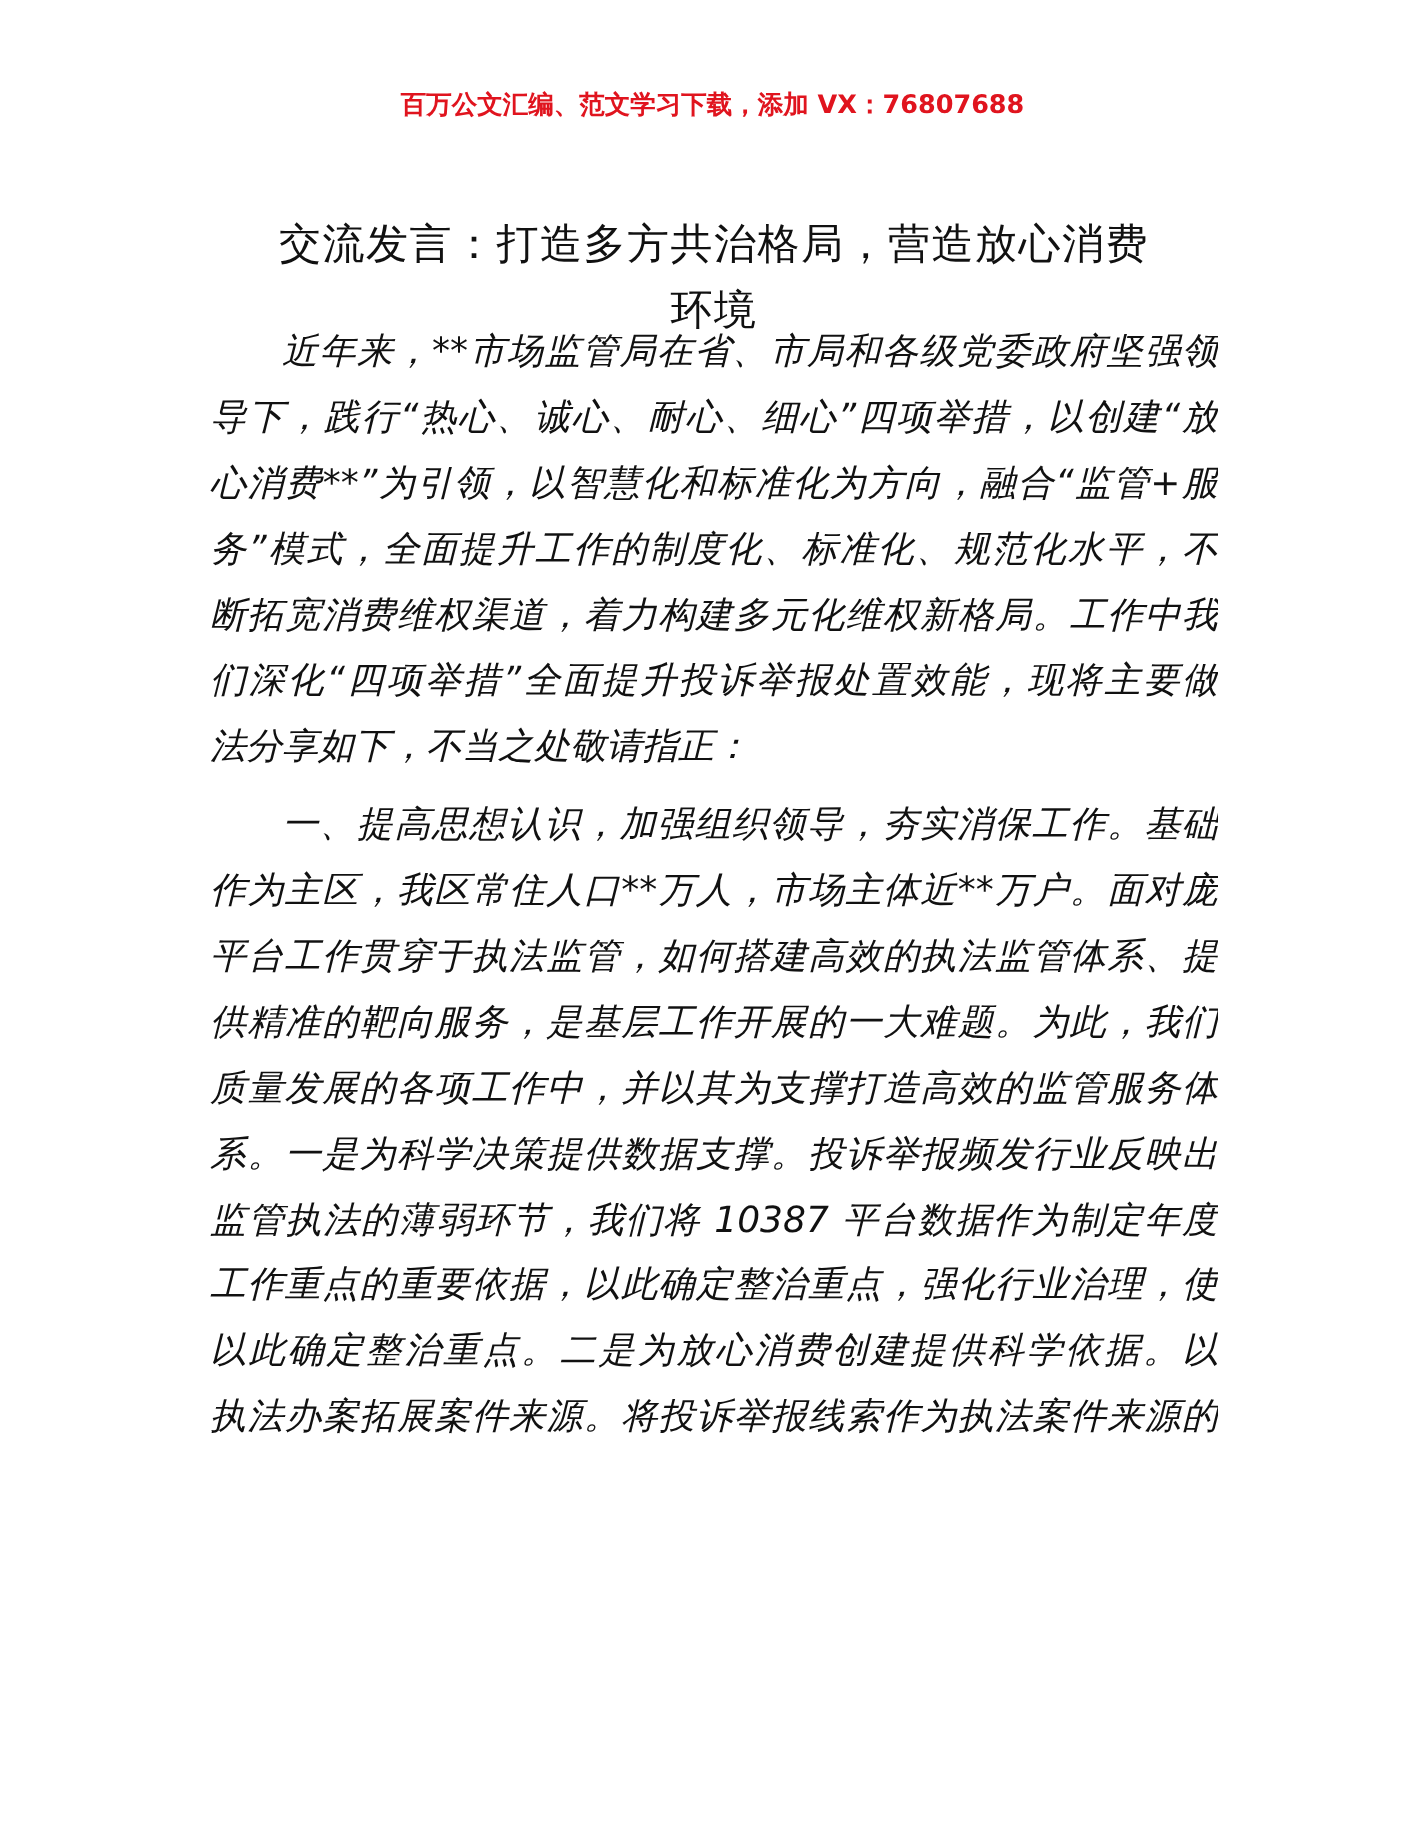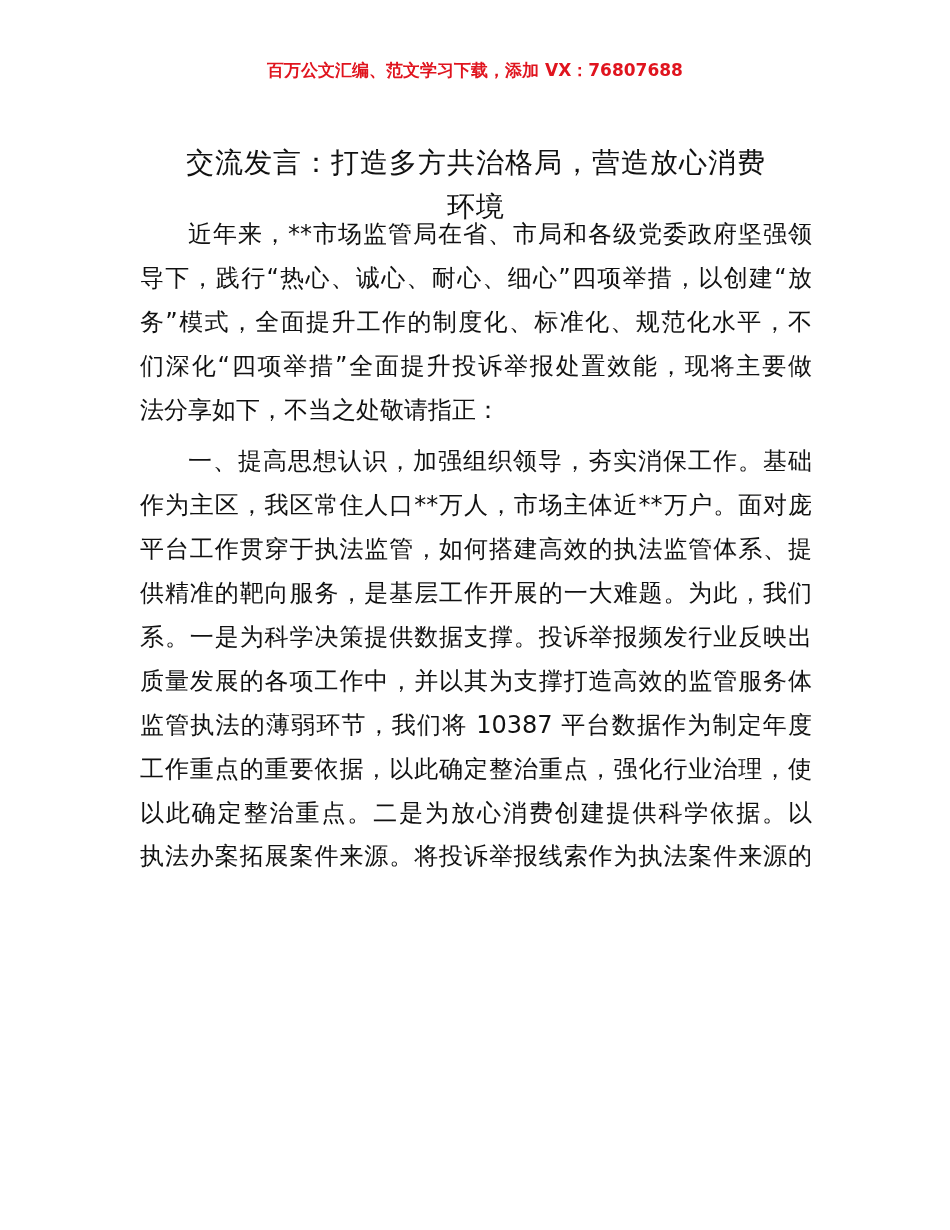--- a/index.html
+++ b/index.html
@@ -6,49 +6,51 @@
   body { width: 950px; height: 1230px; position: relative; overflow: hidden;
          font-family: "DejaVu Sans", "Liberation Sans", sans-serif; color: #111; }
   .header-note { position: absolute; top: 56px; left: 0; width: 950px; text-align: center;
                  color: #e0141e; font-size: 17px; line-height: 28px; font-weight: bold; }
   .title { position: absolute; top: 113px; left: 140px; width: 672px; text-align: center;
            font-size: 28px; line-height: 44px; color: #111; letter-spacing: 1px; margin-top: 28px; }
   .content { position: absolute; left: 140px; top: 213px; width: 672px; }
   .para { margin: 0; font-size: 24px; line-height: 43.9px; text-align: justify;
           text-align-last: left; }
   .line { display: block; white-space: nowrap; text-align-last: justify; text-align: justify;
-          height: 43.9px; overflow: hidden; }
+          height: 43.9px; overflow: hidden; font-style: italic; }
   .line.last { text-align-last: left; }
   .indent { padding-left: 48px; }
   .gap { height: 8px; }
 </style>
 </head>
 <body>
 
 <div class="header-note">百万公文汇编、范文学习下载，添加 VX：76807688</div>
 
 <div class="title">
   <div>交流发言：打造多方共治格局，营造放心消费</div>
   <div>环境</div>
 </div>
 
 <div class="content">
   <div class="para">
     <span class="line indent">近年来，**市场监管局在省、市局和各级党委政府坚强领</span>
     <span class="line">导下，践行“热心、诚心、耐心、细心”四项举措，以创建“放</span>
+    <span class="line">心消费**”为引领，以智慧化和标准化为方向，融合“监管+服</span>
     <span class="line">务”模式，全面提升工作的制度化、标准化、规范化水平，不</span>
+    <span class="line">断拓宽消费维权渠道，着力构建多元化维权新格局。工作中我</span>
     <span class="line">们深化“四项举措”全面提升投诉举报处置效能，现将主要做</span>
     <span class="line last">法分享如下，不当之处敬请指正：</span>
   </div>
   <div class="gap"></div>
   <div class="para">
     <span class="line indent">一、提高思想认识，加强组织领导，夯实消保工作。基础</span>
     <span class="line">作为主区，我区常住人口**万人，市场主体近**万户。面对庞</span>
     <span class="line">平台工作贯穿于执法监管，如何搭建高效的执法监管体系、提</span>
     <span class="line">供精准的靶向服务，是基层工作开展的一大难题。为此，我们</span>
+    <span class="line">质量发展的各项工作中，并以其为支撑打造高效的监管服务体</span>
     <span class="line">系。一是为科学决策提供数据支撑。投诉举报频发行业反映出</span>
-    <span class="line">质量发展的各项工作中，并以其为支撑打造高效的监管服务体</span>
     <span class="line">监管执法的薄弱环节，我们将 10387 平台数据作为制定年度</span>
     <span class="line">工作重点的重要依据，以此确定整治重点，强化行业治理，使</span>
     <span class="line">以此确定整治重点。二是为放心消费创建提供科学依据。以</span>
     <span class="line">执法办案拓展案件来源。将投诉举报线索作为执法案件来源的</span>
   </div>
 </div>
 
 </body></html>

